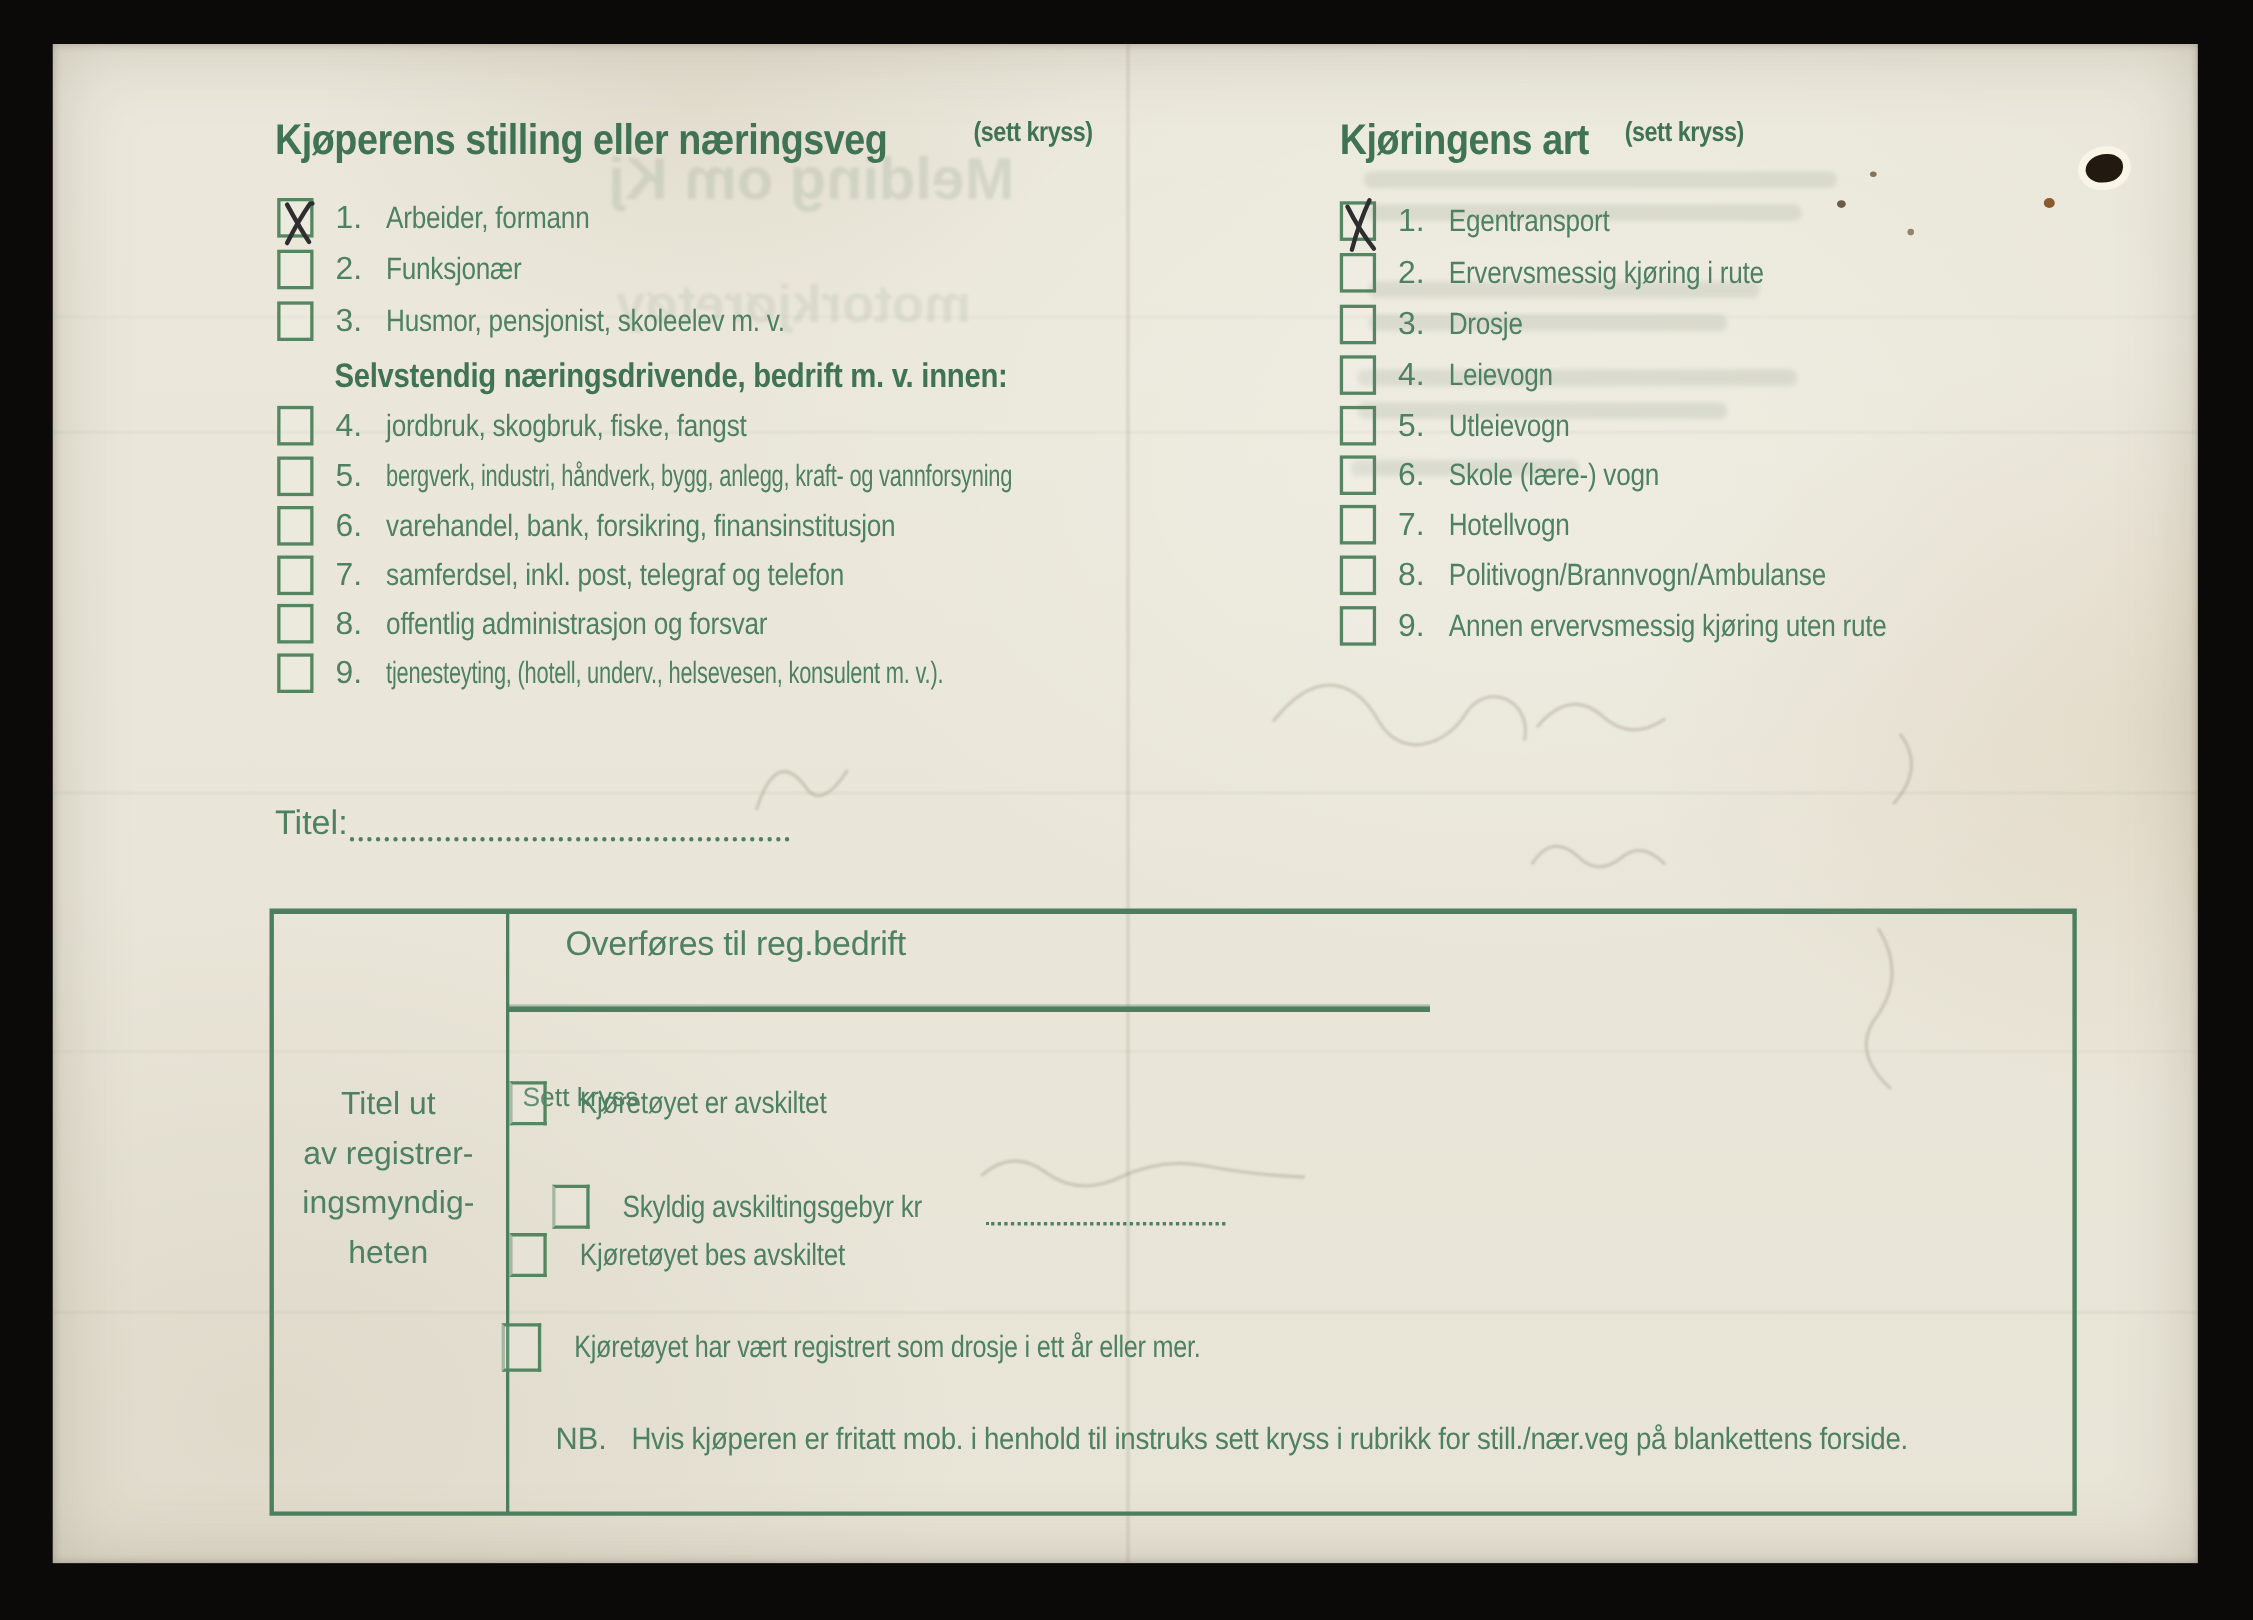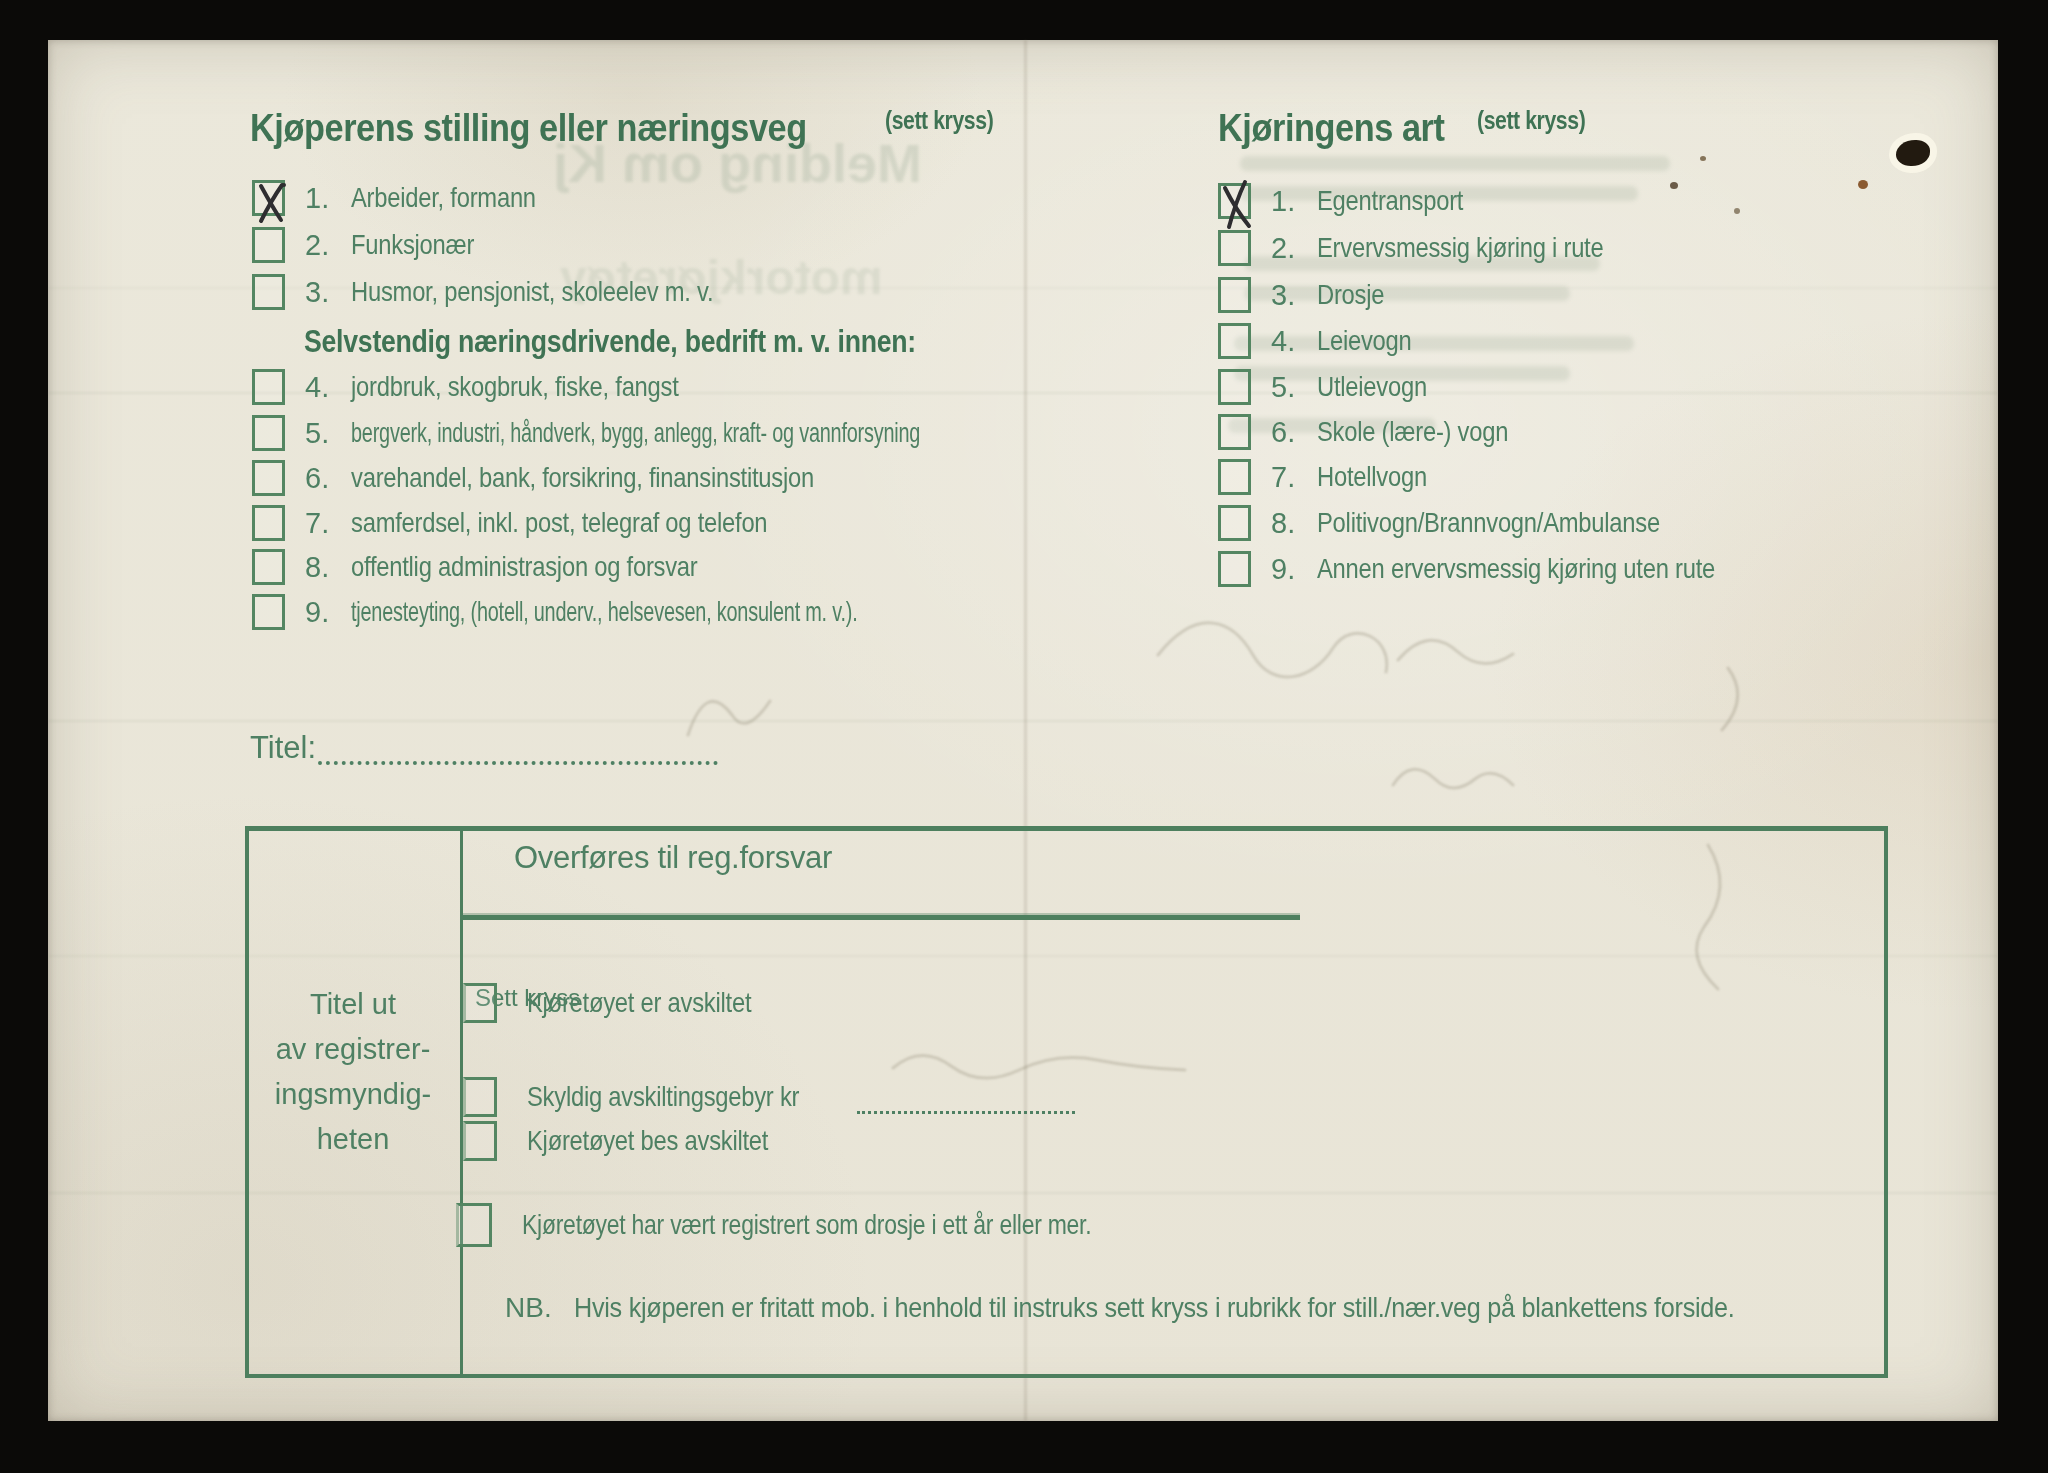--- a/index.html
+++ b/index.html
@@ -206,30 +206,30 @@
 
   <div class="row" style="left:202px;top:686px;height:44px;">
     <span class="abs ink" style="position:static;font-size:31px;flex:none;">Titel:</span>
     <span class="dotline" style="width:400px;margin-left:2px;"></span>
   </div>
 
   <div class="abs" style="left:197px;top:786px;width:1643px;height:552px;box-sizing:border-box;
               border:solid #4d7f5e;border-width:5px 4px 4px 4px;"></div>
   <div class="abs" style="left:412px;top:789px;width:3px;height:546px;background:#4d7f5e;"></div>
 
-  <div class="abs ink" style="left:466px;top:800px;font-size:31px;letter-spacing:-.3px;">Overføres til reg.forsvar</div>
+  <div class="abs ink" style="left:466px;top:800px;font-size:31px;letter-spacing:-.3px;">Overføres til reg.bedrift</div>
   <div class="abs" style="left:414px;top:875px;width:838px;height:5px;background:#4d7f5e;box-shadow:0 -2px 0 rgba(77,127,94,.35);"></div>
 
   <div class="abs ink" style="left:427px;top:944px;font-size:24px;">Sett kryss</div>
 
   <div class="row boxrow" style="left:415px;top:940px;height:46px;">
     <span class="cb"></span>
     <span class="lbl">Kjøretøyet er avskiltet</span>
   </div>
-  <div class="row boxrow" style="left:415px;top:1034px;height:46px;">
+  <div class="row boxrow" style="left:415px;top:1034px;height:46px;padding-left:39px;">
     <span class="cb"></span>
     <span class="lbl" style="width:330px;flex:none;">Skyldig avskiltingsgebyr kr</span>
     <span class="dotline" style="width:218px;border-bottom-width:3px;"></span>
   </div>
   <div class="row boxrow" style="left:415px;top:1078px;height:46px;">
     <span class="cb"></span>
     <span class="lbl">Kjøretøyet bes avskiltet</span>
   </div>
 
   <div class="abs ink" style="left:201px;top:942px;width:208px;text-align:center;font-size:29px;line-height:45px;">

